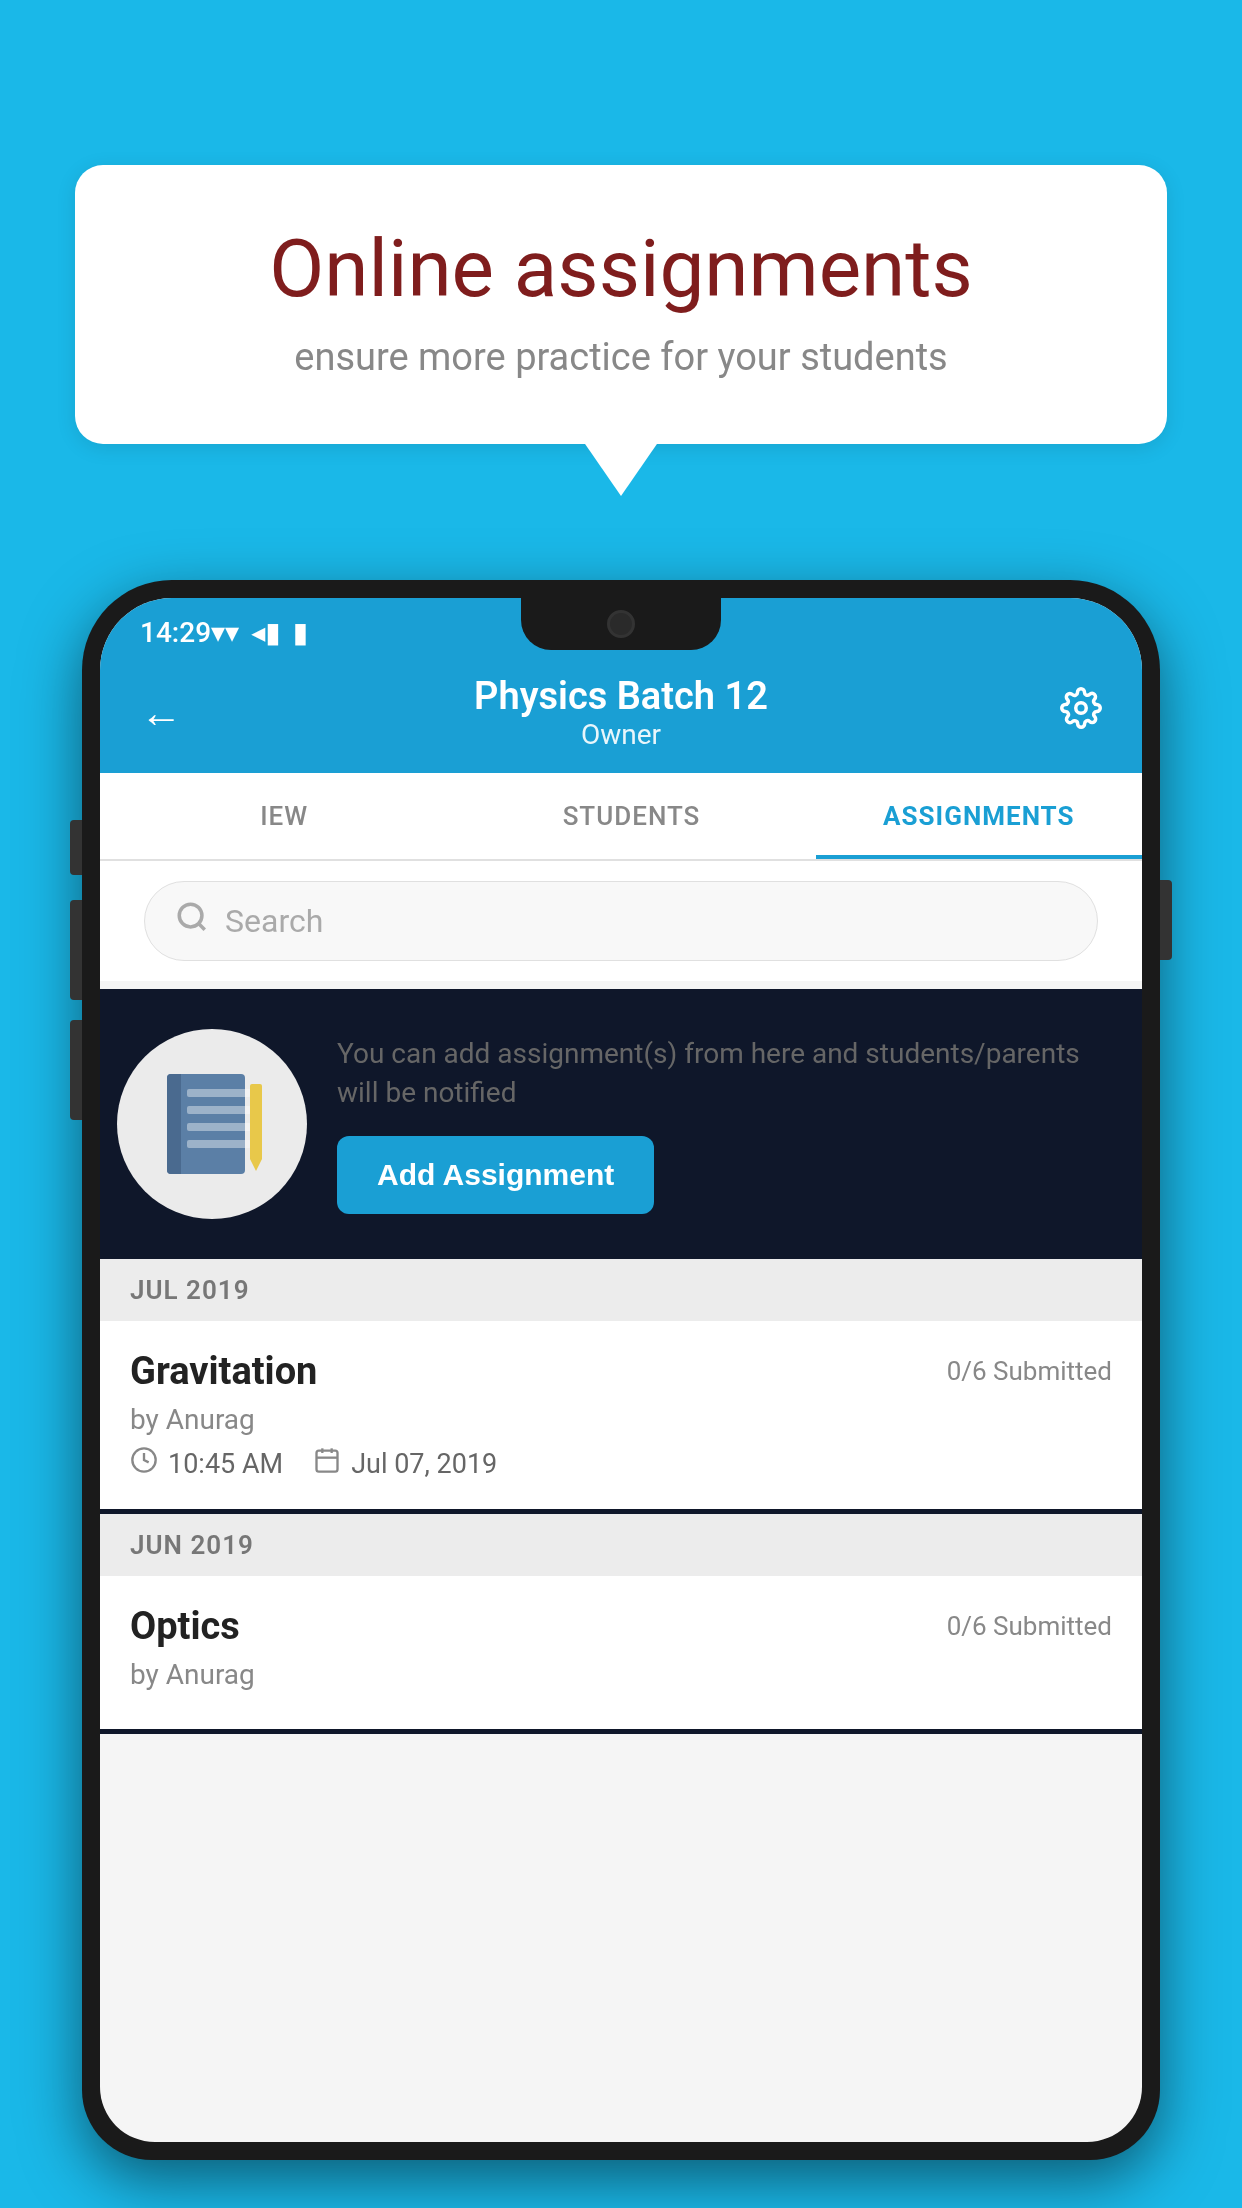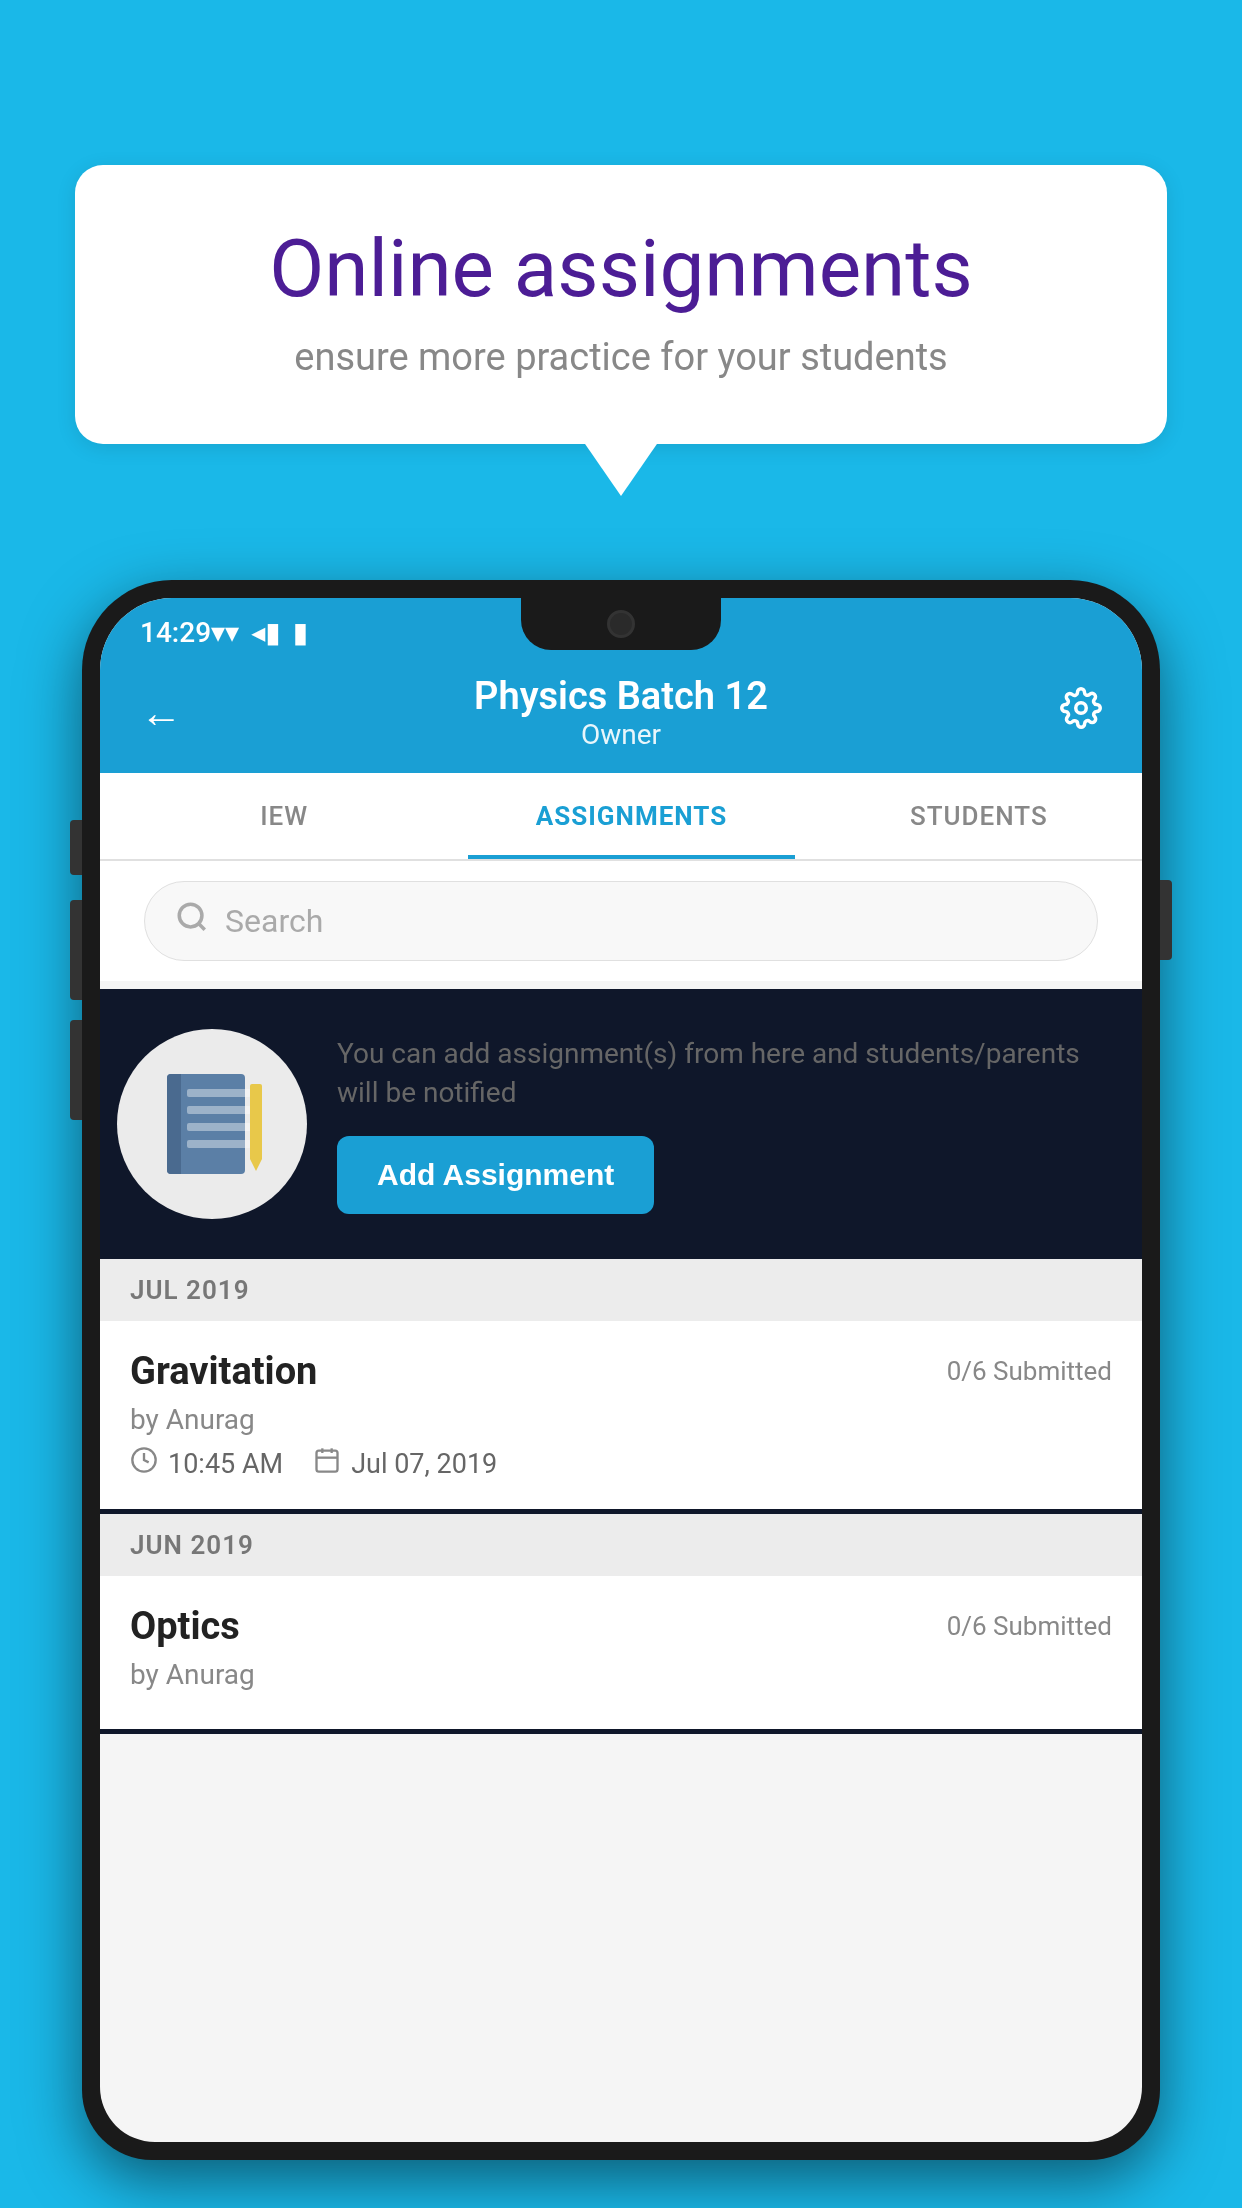--- a/index.html
+++ b/index.html
@@ -38,21 +38,21 @@
       transform: translateX(-50%);
       width: 0;
       height: 0;
       border-left: 38px solid transparent;
       border-right: 38px solid transparent;
       border-top: 55px solid white;
     }
 
     .speech-bubble-title {
       font-size: 80px;
-      color: #4c1d95;
+      color: #7f1d1d;
       font-weight: 400;
       line-height: 1.1;
       margin-bottom: 22px;
     }
 
     .speech-bubble-subtitle {
       font-size: 38px;
       color: #888;
       font-weight: 400;
     }
@@ -491,25 +491,25 @@
             <circle cx="12" cy="12" r="3"></circle>
             <path d="M19.4 15a1.65 1.65 0 0 0 .33 1.82l.06.06a2 2 0 0 1-2.83 2.83l-.06-.06a1.65 1.65 0 0 0-1.82-.33 1.65 1.65 0 0 0-1 1.51V21a2 2 0 0 1-4 0v-.09A1.65 1.65 0 0 0 9 19.4a1.65 1.65 0 0 0-1.82.33l-.06.06a2 2 0 0 1-2.83-2.83l.06-.06A1.65 1.65 0 0 0 4.68 15a1.65 1.65 0 0 0-1.51-1H3a2 2 0 0 1 0-4h.09A1.65 1.65 0 0 0 4.6 9a1.65 1.65 0 0 0-.33-1.82l-.06-.06a2 2 0 0 1 2.83-2.83l.06.06A1.65 1.65 0 0 0 9 4.68a1.65 1.65 0 0 0 1-1.51V3a2 2 0 0 1 4 0v.09a1.65 1.65 0 0 0 1 1.51 1.65 1.65 0 0 0 1.82-.33l.06-.06a2 2 0 0 1 2.83 2.83l-.06.06A1.65 1.65 0 0 0 19.4 9a1.65 1.65 0 0 0 1.51 1H21a2 2 0 0 1 0 4h-.09a1.65 1.65 0 0 0-1.51 1z"></path>
           </svg>
         </div>
       </div>
 
       <div class="tabs-container">
         <div class="tab-item">
           <span>IEW</span>
         </div>
+        <div class="tab-item">
+          <span>STUDENTS</span>
+        </div>
         <div class="tab-item active">
           <span>ASSIGNMENTS</span>
-        </div>
-        <div class="tab-item">
-          <span>STUDENTS</span>
         </div>
       </div>
 
       <div class="search-container">
         <div class="search-bar">
           <span class="search-icon-svg">
             <svg width="34" height="34" viewBox="0 0 24 24" fill="none" stroke="#aaa" stroke-width="2.5">
               <circle cx="11" cy="11" r="8"></circle>
               <line x1="21" y1="21" x2="16.65" y2="16.65"></line>
             </svg>

